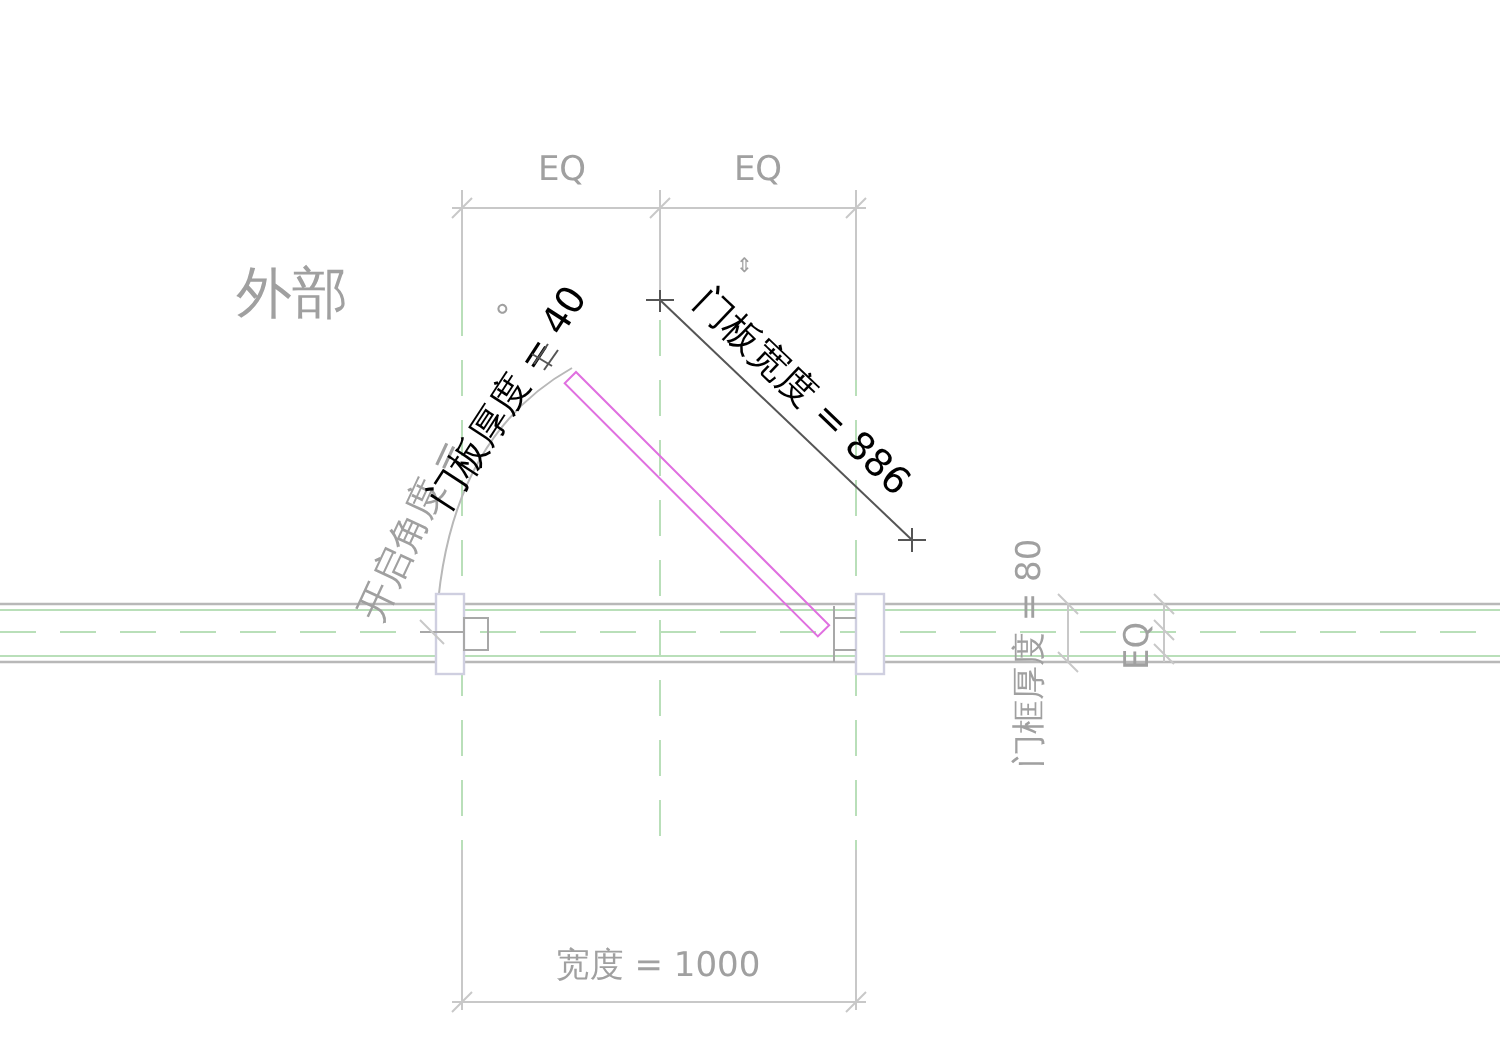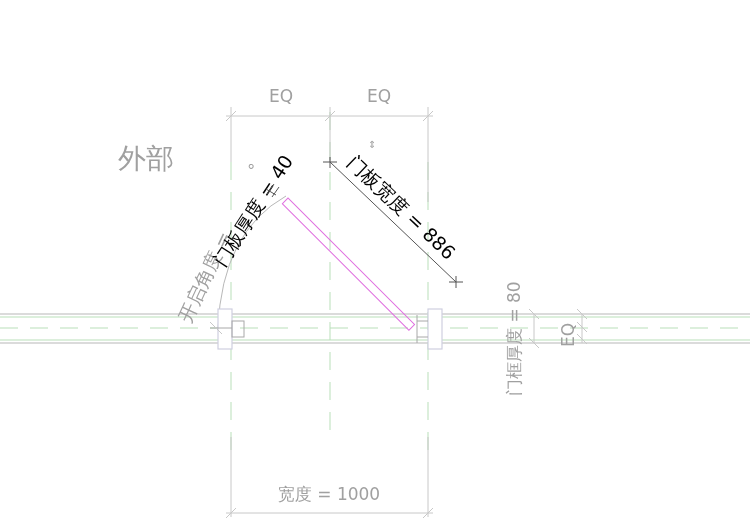--- a/index.html
+++ b/index.html
@@ -1,17 +1,17 @@
 <!DOCTYPE html>
 <html><head>
   <meta charset="utf-8">
   <style>
     html, body { margin: 0; padding: 0; background: #ffffff; }
     body { width: 750px; height: 524px; overflow: hidden; font-family: "Liberation Sans", "DejaVu Sans", sans-serif; }
-    #canvas { position: absolute; left: 0; top: 12px; width: 750px; height: 408px; }
+    #canvas { position: absolute; left: 0; top: 0; width: 750px; height: 408px; }
     svg text { font-family: "DejaVu Sans", "Liberation Sans", sans-serif; }
     .ref-green { stroke: #b9dfb9; stroke-width: 1; fill: none; }
     .ref-green-dash { stroke: #b9dfb9; stroke-width: 1; fill: none; stroke-dasharray: 18 12; }
     .wall { stroke: #b8b8b8; stroke-width: 1.2; fill: none; }
     .ref-grey { stroke: #c8c8c8; stroke-width: 1; fill: none; }
     .dim-grey { stroke: #c8c8c8; stroke-width: 1; fill: none; }
     .dim-dark { stroke: #555555; stroke-width: 1; fill: none; }
     .frame { stroke: #cfcfe0; stroke-width: 1.2; fill: #ffffff; }
     .frame-inner { stroke: #a8a8a8; stroke-width: 1; fill: none; }
     .door-leaf { stroke: #e070e0; stroke-width: 1; fill: none; }

